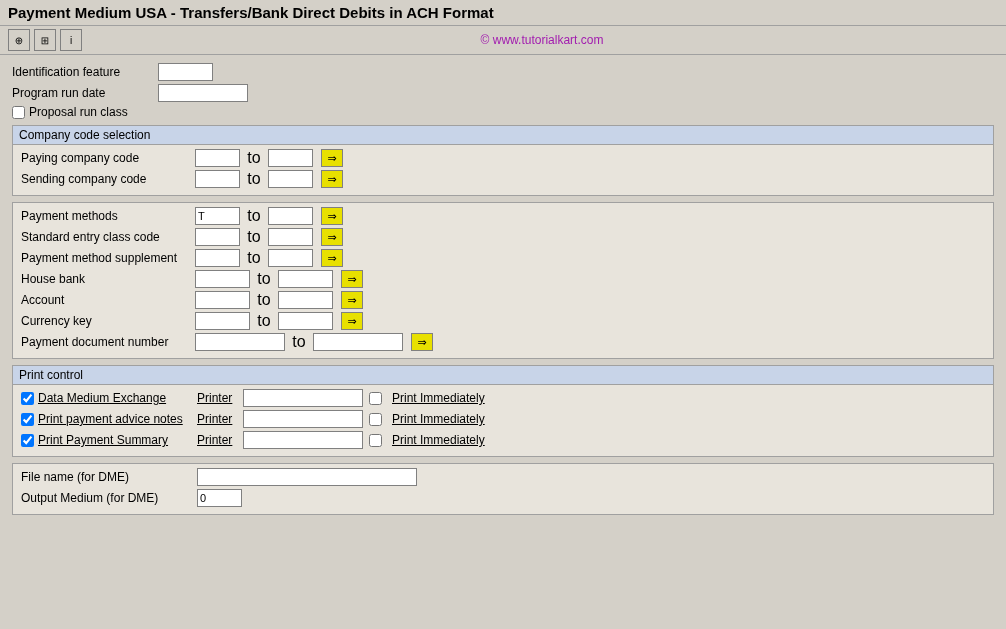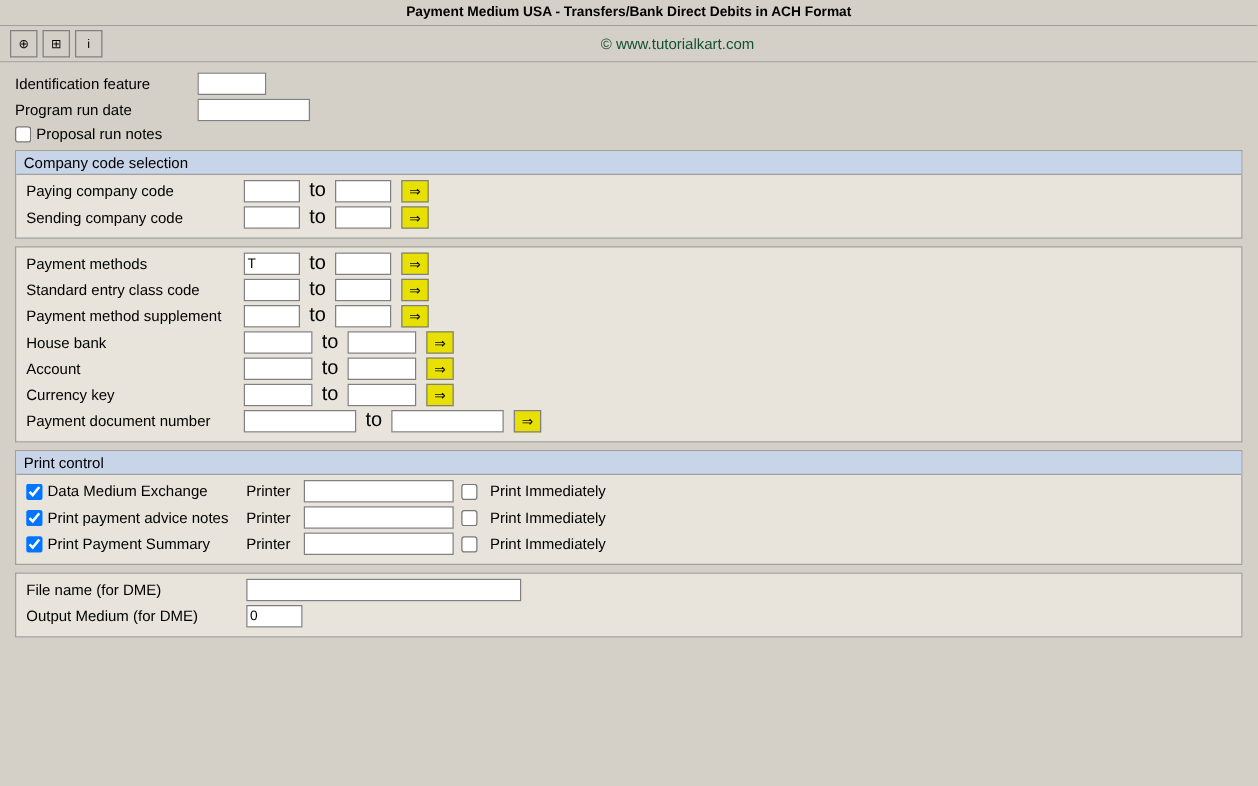--- a/index.html
+++ b/index.html
@@ -6,23 +6,22 @@
     body {
       font-family: Arial, sans-serif;
       font-size: 12px;
       background: #d4d0c8;
       color: #000;
     }
     .title-bar {
       background: #d4d0c8;
       padding: 4px 8px;
       font-weight: bold;
-      font-size: 11px;
+      font-size: 15px;
       border-bottom: 1px solid #a0a0a0;
-      text-align: center;
     }
     .toolbar {
       background: #d4d0c8;
       padding: 3px 8px;
       display: flex;
       align-items: center;
       gap: 4px;
       border-bottom: 1px solid #a0a0a0;
     }
     .toolbar-btn {
@@ -32,21 +31,21 @@
       border: 1px solid #808080;
       cursor: pointer;
       display: flex;
       align-items: center;
       justify-content: center;
       font-size: 10px;
     }
     .copyright {
       flex: 1;
       text-align: center;
-      color: #14532d;
+      color: #a21caf;
       font-size: 12px;
     }
     .main-content {
       padding: 8px 12px;
       background: #d4d0c8;
     }
     .top-fields {
       margin-bottom: 6px;
     }
     .field-row {
@@ -120,20 +119,21 @@
     .input-sm { width: 45px; }
     .input-md { width: 55px; }
     .input-lg { width: 90px; }
     .input-xl { width: 120px; }
     .input-full { width: 220px; }
     .print-row {
       display: flex;
       align-items: center;
       margin-bottom: 3px;
       gap: 6px;
+      text-decoration: underline;
     }
     .print-label {
       min-width: 170px;
       font-size: 12px;
       display: flex;
       align-items: center;
     }
     .printer-label {
       font-size: 12px;
       min-width: 40px;
@@ -159,21 +159,21 @@
     <div class="field-row">
       <span class="field-label">Identification feature</span>
       <input type="text" class="input-md" value="" style="">
     </div>
     <div class="field-row">
       <span class="field-label">Program run date</span>
       <input type="text" class="input-lg" value="" style="">
     </div>
     <div class="checkbox-row">
       <input type="checkbox" style="">
-      <span>Proposal run notes</span>
+      <span>Proposal run class</span>
     </div>
   </div>
 
   <div class="section">
     <div class="section-header">
       <span>Company code selection</span>
     </div>
     <div class="section-body">
       <div class="range-row">
         <span class="range-label">Paying company code</span>

